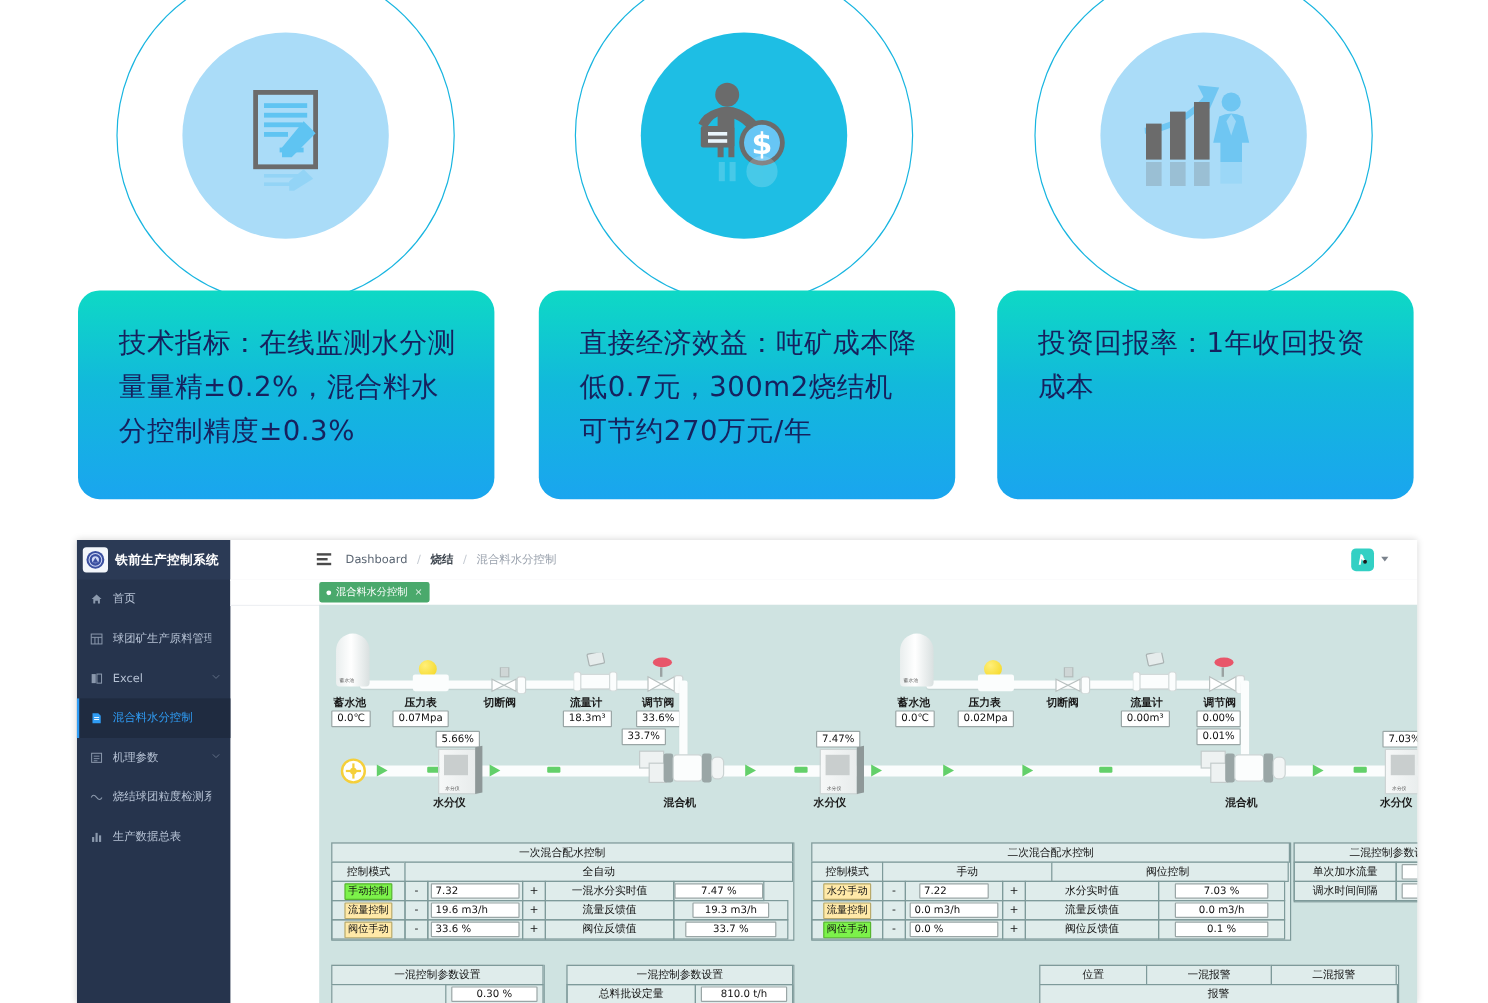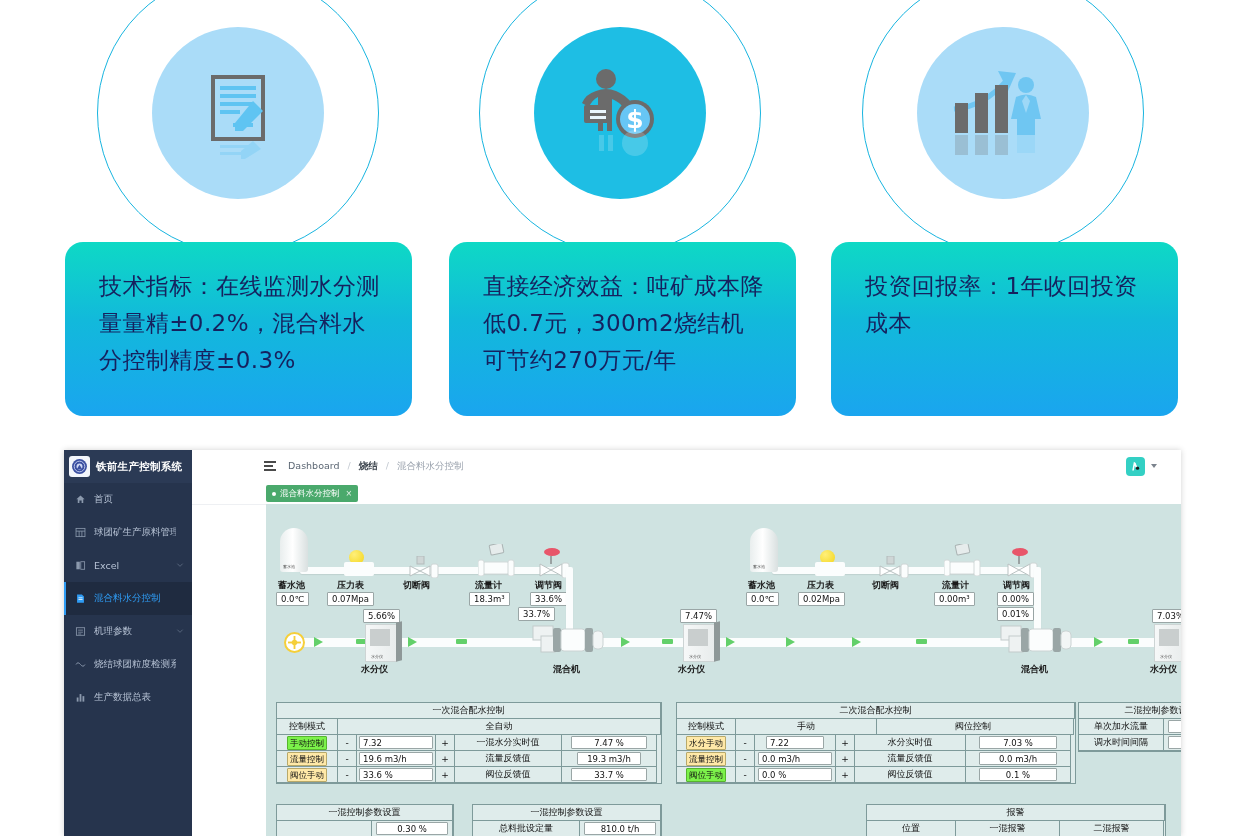--- a/index.html
+++ b/index.html
@@ -535,21 +535,21 @@
       <div class="tr">
         <div class="td" style="width:62px;">
           <span class="tagG">手动控制</span>
         </div>
         <div class="td" style="width:20px;">-</div>
         <div class="td" style="width:80px;">
           <span class="inp" style="width:74px;">7.32</span>
         </div>
         <div class="td" style="width:20px;">+</div>
         <div class="td" style="width:108px;">一混水分实时值</div>
-        <div class="td" style="width:96px;">
+        <div class="td" style="width:76px;">
           <span class="inp ctr" style="width:76px;">7.47 %</span>
         </div>
       </div>
 
       <div class="tr">
         <div class="td" style="width:62px;">
           <span class="tagY">流量控制</span>
         </div>
         <div class="td" style="width:20px;">-</div>
         <div class="td" style="width:80px;">
@@ -673,23 +673,23 @@
       <div class="tr">
         <div class="td" style="width:86px;">调水时间间隔</div>
         <div class="td" style="width:80px;">
           <span class="inp ctr" style="width:70px;">30  s</span>
         </div>
       </div>
     </div>
 
     <div class="tbl" style="left:600px;top:300px;width:300px;">
       <div class="tr">
-        <div class="td hdr" style="width:300px;">报警</div>
-      </div>
-      <div class="tr">
         <div class="td hdr" style="width:90px;">位置</div>
         <div class="td hdr" style="width:105px;">一混报警</div>
         <div class="td hdr" style="width:105px;">二混报警</div>
       </div>
+      <div class="tr">
+        <div class="td hdr" style="width:300px;">报警</div>
+      </div>
     </div>
 
   </div>
 </div>
 
 </body></html>

